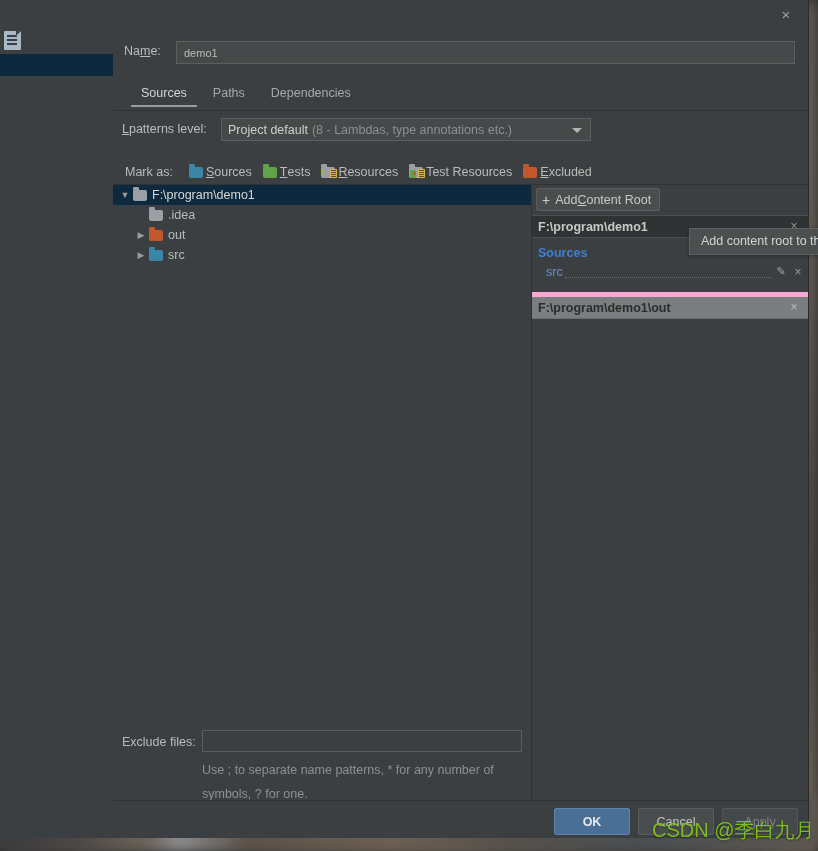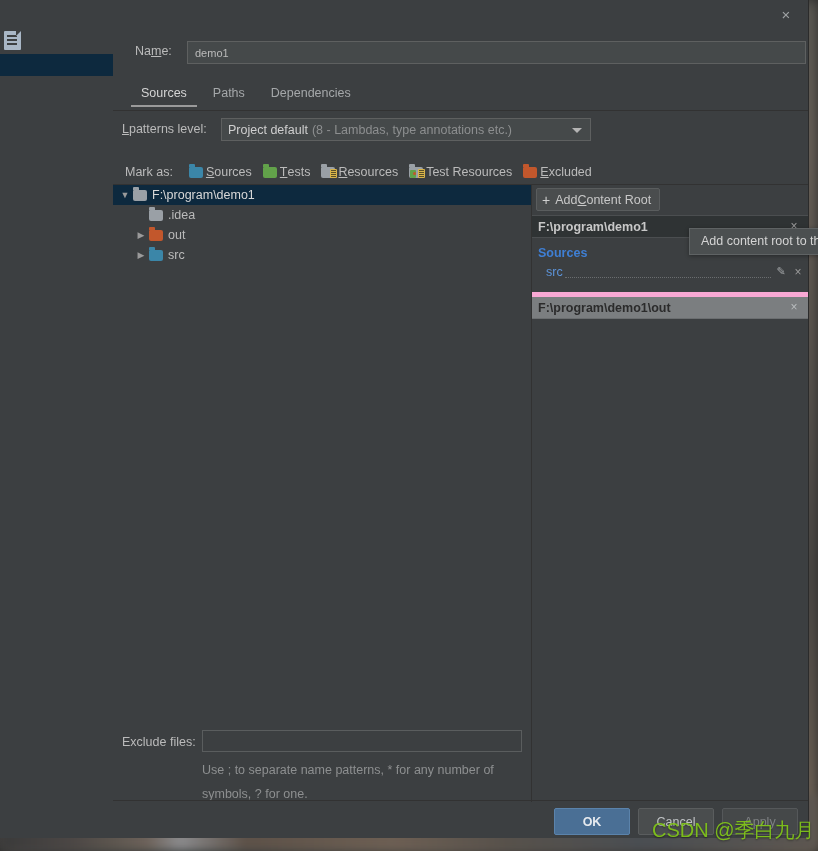--- a/index.html
+++ b/index.html
@@ -109,21 +109,21 @@
     font-size: 15px;
     line-height: 20px;
     text-align: center;
     cursor: pointer;
     user-select: none;
   }
 
   
   .name-row {
     position: absolute;
-    left: 11px;
+    left: 0;
     top: 41px;
     width: 695px;
     height: 24px;
   }
   .name-label {
     position: absolute;
     left: 11px;
     top: 3px;
     font-size: 12.5px;
     color: #bbbbbb;

